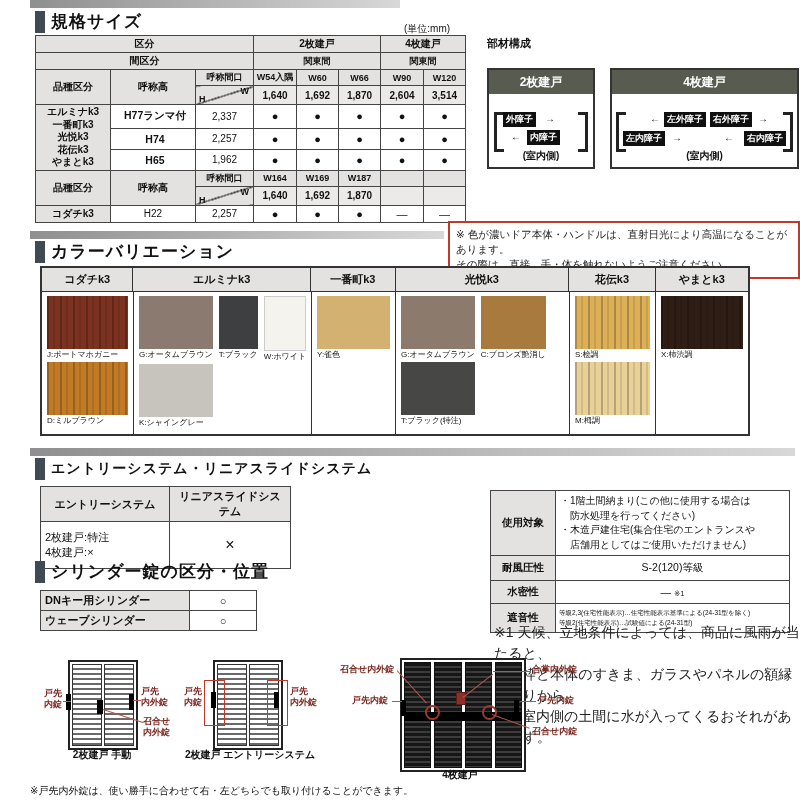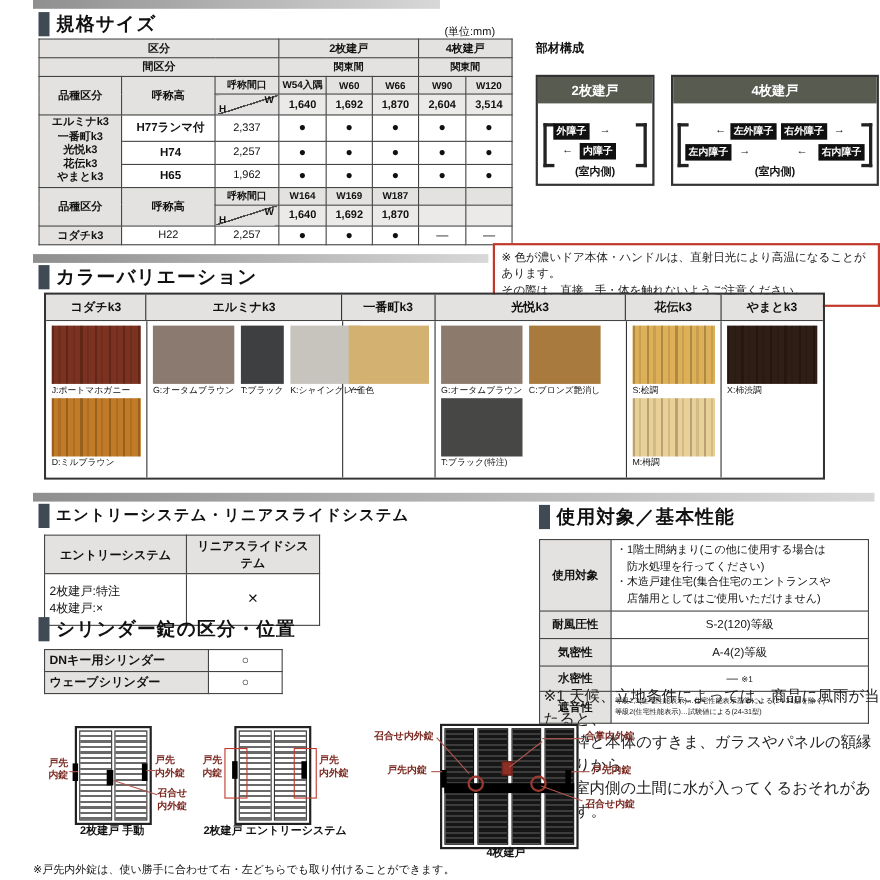--- a/index.html
+++ b/index.html
@@ -283,20 +283,24 @@
         <div class="ct-grid">
           <div class="swcell">
               <div class="sw" style="background-color: rgb(139, 122, 112);"></div>
               <div class="swl">G:オータムブラウン</div>
             </div>
           <div class="swcell">
               <div class="sw" style="background-color: rgb(62, 63, 65);"></div>
               <div class="swl">T:ブラック</div>
             </div>
           <div class="swcell">
+              <div class="sw" style="border: 1px solid rgb(204, 204, 204); background-color: rgb(245, 243, 238);"></div>
+              <div class="swl">W:ホワイト</div>
+            </div>
+          <div class="swcell">
               <div class="sw" style="background-color: rgb(199, 196, 190);"></div>
               <div class="swl">K:シャイングレー</div>
             </div>
         </div>
       </div>
       <div class="ct-col c2">
         <div class="swcell">
             <div class="sw" style="background-color: rgb(211, 178, 113);"></div>
             <div class="swl">Y:雀色</div>
           </div>
@@ -367,42 +371,34 @@
       <td class="hd" style="width:140px;text-align:left;">DNキー用シリンダー</td>
       <td class="cen" style="width:58px;">○</td>
     </tr>
     <tr>
       <td class="hd" style="text-align:left;">ウェーブシリンダー</td>
       <td class="cen">○</td>
     </tr>
   </tbody>
     </table>
 
-  <div class="sec-head" style="left:490px;top:458px;">
-    <span class="bar"></span>
-    <span class="t">使用対象／基本性能</span>
-  </div>
   <table class="perf">
     <tbody>
         <tr>
       <td class="lbl">使用対象</td>
       <td class="lines">
         <div>・1階土間納まり(この他に使用する場合は</div>
         <div>　防水処理を行ってください)</div>
         <div>・木造戸建住宅(集合住宅のエントランスや</div>
         <div>　店舗用としてはご使用いただけません)</div>
       </td>
     </tr>
     <tr>
       <td class="lbl" style="height:22px;">耐風圧性</td>
       <td class="val">S-2(120)等級</td>
-    </tr>
-    <tr>
-      <td class="lbl" style="height:22px;">気密性</td>
-      <td class="val">A-4(2)等級</td>
     </tr>
     <tr>
       <td class="lbl" style="height:20px;">水密性</td>
       <td class="val"><span>—</span> <span class="supnote">※1</span></td>
     </tr>
     <tr>
       <td class="lbl" style="height:26px;">遮音性</td>
       <td class="tiny">
         <div>等級2,3(住宅性能表示)…住宅性能表示基準による(24-31型を除く)</div>
         <div>等級2(住宅性能表示)…試験値による(24-31型)</div>

